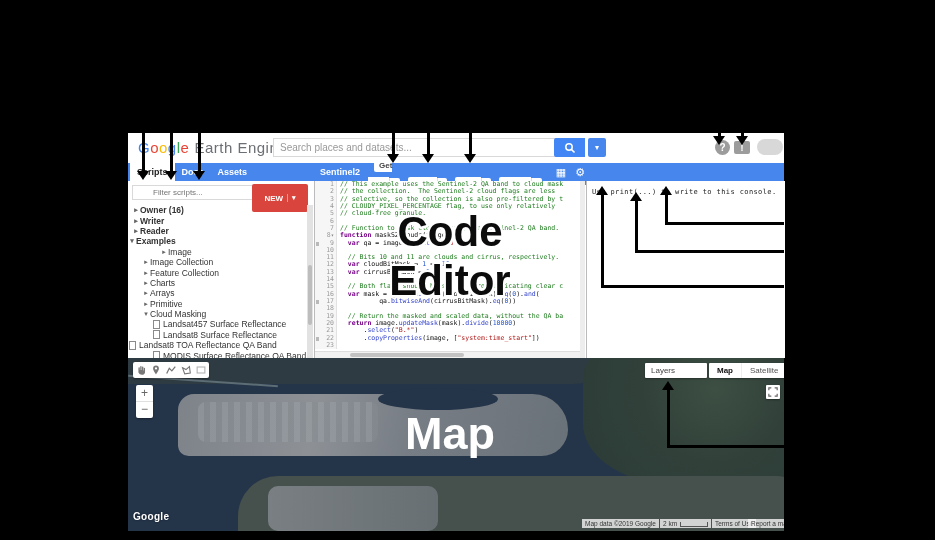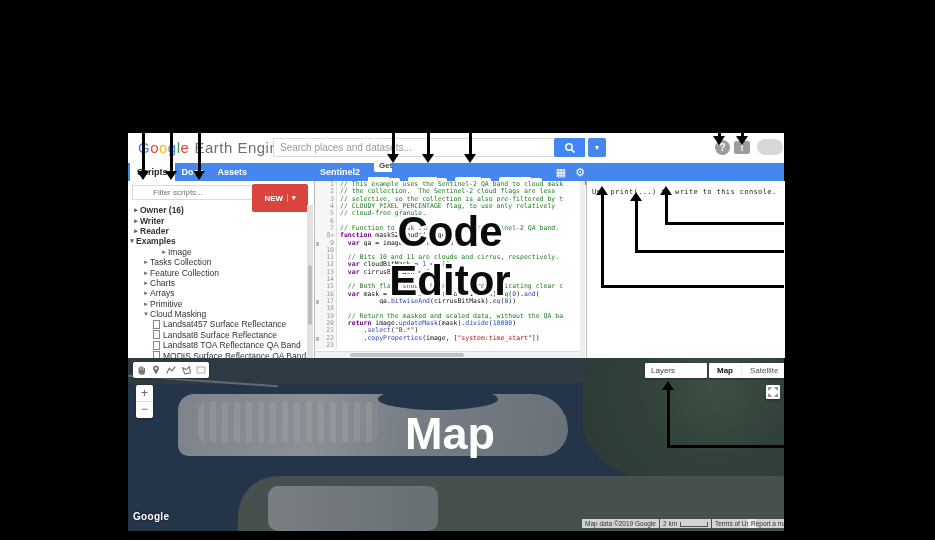--- a/index.html
+++ b/index.html
@@ -178,21 +178,21 @@
           <div class="trow bold" style="">
             <span class="ar">▾</span>
             <span>Examples</span>
           </div>
           <div class="trow" style="padding-left: 32px;">
             <span class="ar">▸</span>
             <span>Image</span>
           </div>
           <div class="trow" style="padding-left: 14px;">
             <span class="ar">▸</span>
-            <span>Tasks Collection</span>
+            <span>Image Collection</span>
           </div>
           <div class="trow" style="padding-left: 14px;">
             <span class="ar">▸</span>
             <span>Feature Collection</span>
           </div>
           <div class="trow" style="padding-left: 14px;">
             <span class="ar">▸</span>
             <span>Charts</span>
           </div>
           <div class="trow" style="padding-left: 14px;">
@@ -208,21 +208,21 @@
             <span>Cloud Masking</span>
           </div>
           <div class="trow" style="padding-left: 24px;">
             <span class="ficon"></span>
             <span>Landsat457 Surface Reflectance</span>
           </div>
           <div class="trow" style="padding-left: 24px;">
             <span class="ficon"></span>
             <span>Landsat8 Surface Reflectance</span>
           </div>
-          <div class="trow" style="padding-left: 24px;">
+          <div class="trow" style="">
             <span class="ficon"></span>
             <span>Landsat8 TOA Reflectance QA Band</span>
           </div>
           <div class="trow" style="padding-left: 24px;">
             <span class="ficon"></span>
             <span>MODIS Surface Reflectance QA Band</span>
           </div>
         </div>
       <div id="lscroll">
           <div class="thumb"></div>

